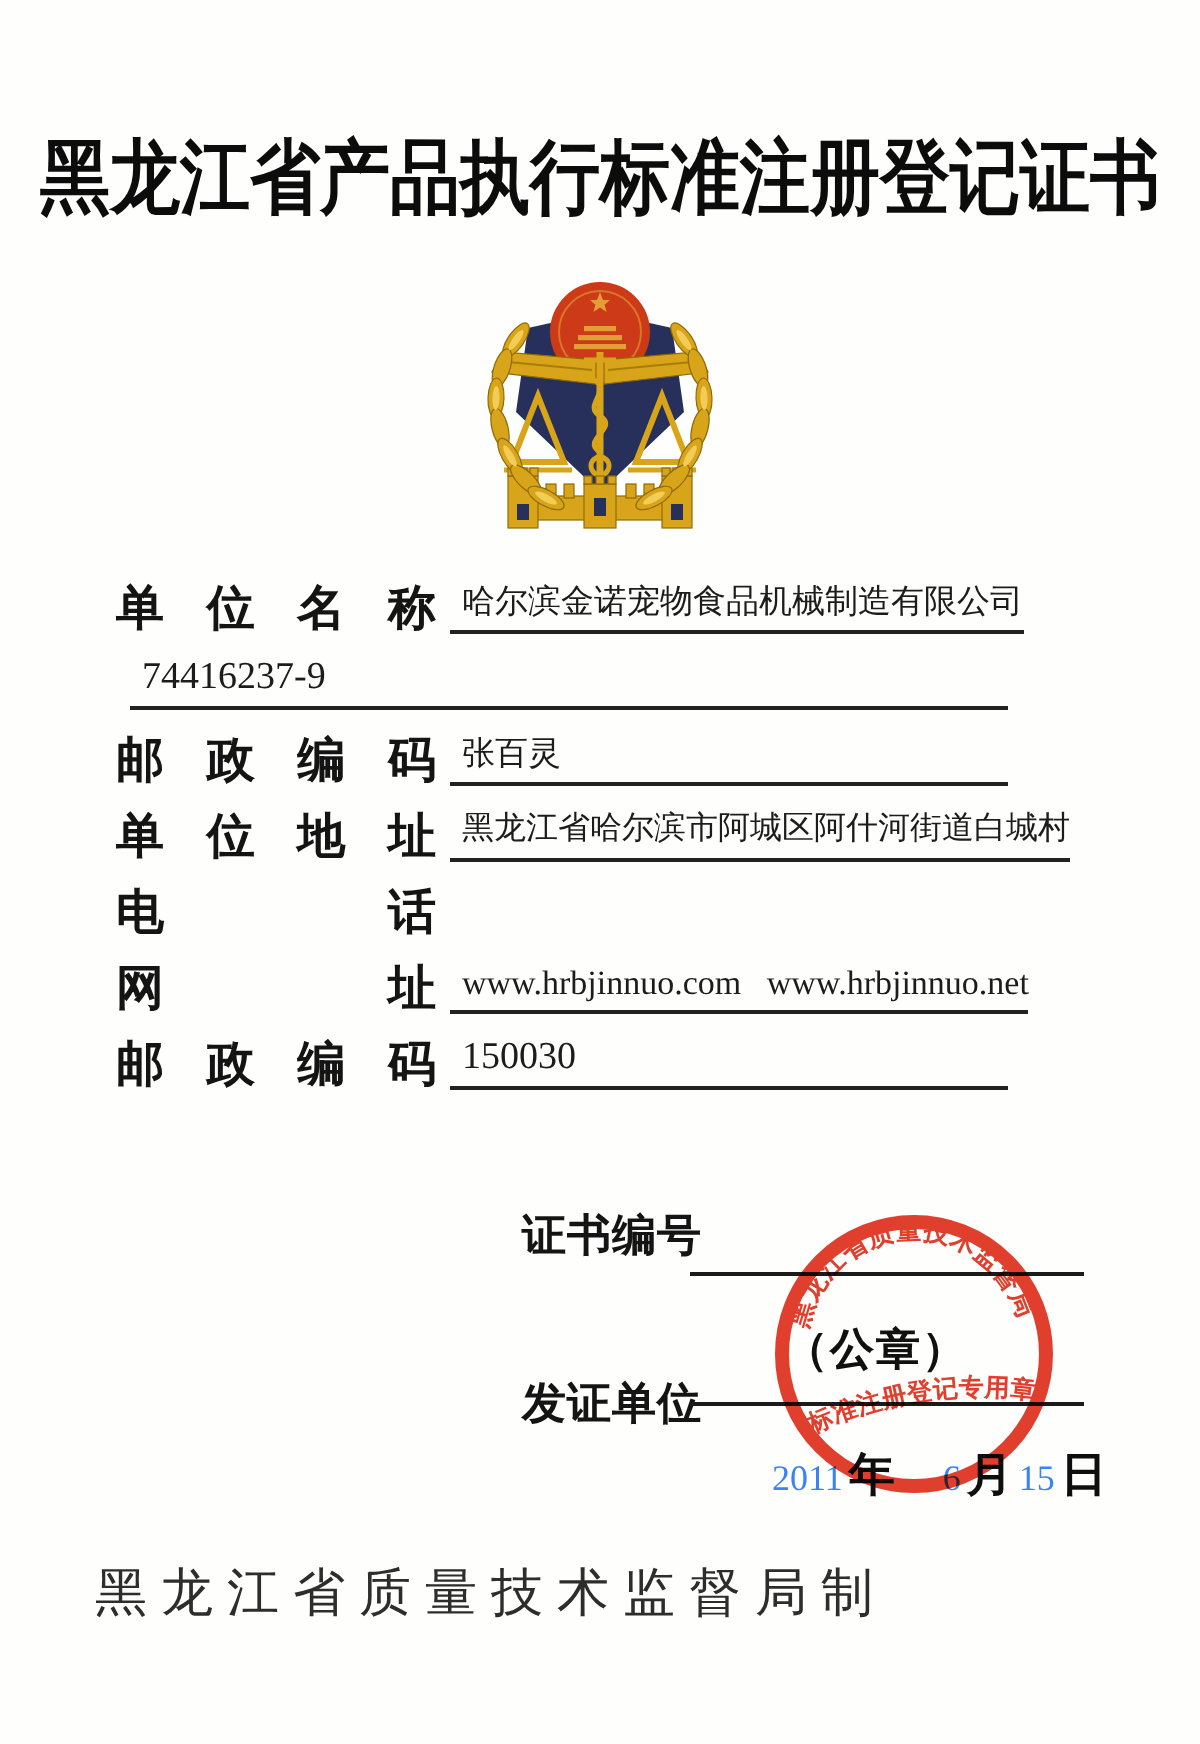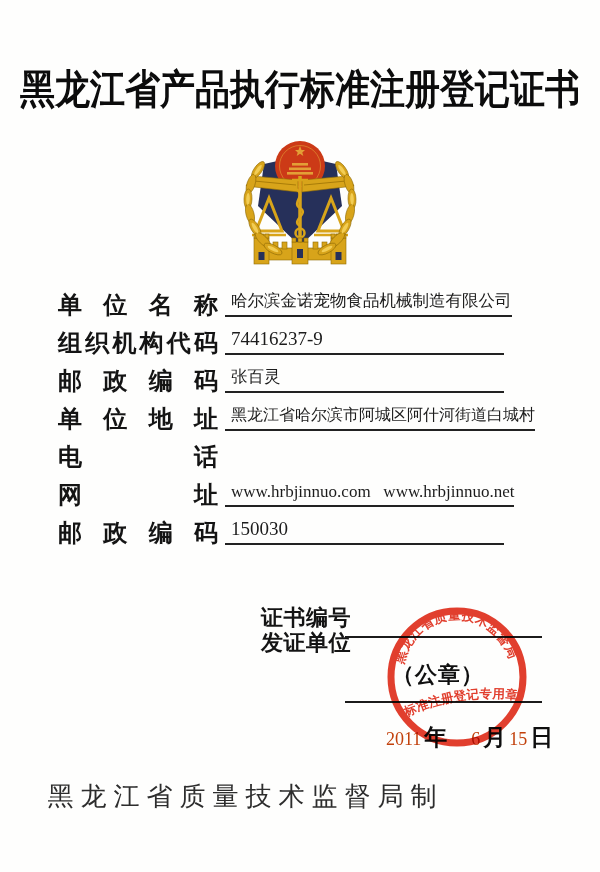--- a/index.html
+++ b/index.html
@@ -28,31 +28,31 @@
   }
   .field-value.num{font-size:19px;}
   .field-value.url{font-size:17px;}
   .field-value.small{font-size:16px;margin-top:48px;}
   
   .cert-label{
     position:absolute;font-family:Liberation Sans, sans-serif;
     font-size:22px;font-weight:bold;color:#141414;letter-spacing:0.5px;
   }
   .cert-number-label{left:261px;top:603px;}
-  .issuer-label{left:261px;top:628px;}
+  .issuer-label{left:261px;top:687px;}
   .issuer-value{
     position:absolute;left:392px;top:660px;z-index:6;
     font-size:22px;font-weight:bold;color:#101010;
     font-family:"Liberation Serif","DejaVu Serif",serif;letter-spacing:1px;
   }
   .rule{position:absolute;border-top:2px solid #1b1b1b;width:197px;left:345px;z-index:1;}
   .rule-number{top:636px;}
   .rule-issuer{top:701px;}
   .date-line{position:absolute;left:386px;top:722px;z-index:1;white-space:nowrap;}
-  .date-num{font-size:18px;color:#c2410c;}
+  .date-num{font-size:18px;color:#3b82f6;}
   .date-unit{font-size:23px;font-weight:bold;color:#0e0e0e;margin-left:3px;}
   .date-month{margin-left:24px;}
   .date-day{margin-left:3px;}
   .seal{
     position:absolute;left:384px;top:604px;width:146px;height:146px;z-index:4;
     mix-blend-mode:multiply;opacity:0.93;
   }
   .footer{
     position:absolute;top:779px;left:0;width:484px;text-align:center;
     font-size:26px;letter-spacing:7px;padding-left:7px;box-sizing:border-box;color:#2d2d2d;
@@ -151,21 +151,20 @@
       </g>
     </g>
   </svg>
 
   <div class="form">
     <div class="field-row">
       <span class="field-label">单位名称</span>
       <span class="field-value">哈尔滨金诺宠物食品机械制造有限公司</span>
     </div>
     <div class="field-row">
-      <span class="field-label">组织机构代码</span>
       <span class="field-value num">74416237-9</span>
     </div>
     <div class="field-row">
       <span class="field-label">邮政编码</span>
       <span class="field-value">张百灵</span>
     </div>
     <div class="field-row">
       <span class="field-label">单位地址</span>
       <span class="field-value small">黑龙江省哈尔滨市阿城区阿什河街道白城村</span>
     </div>

